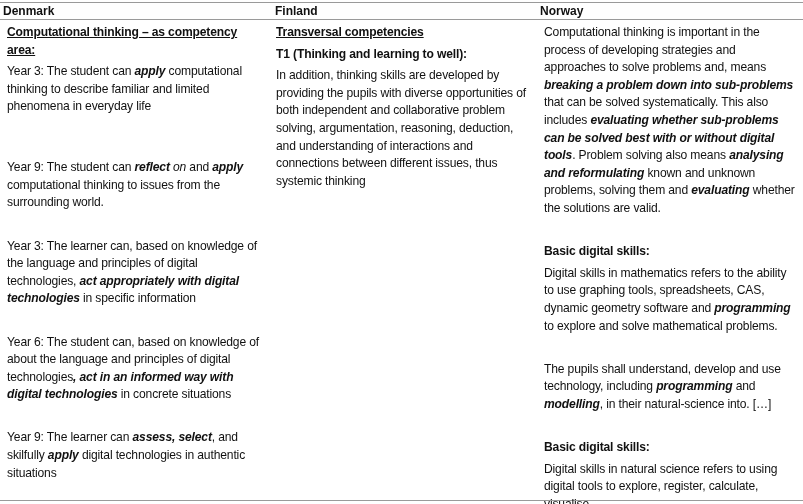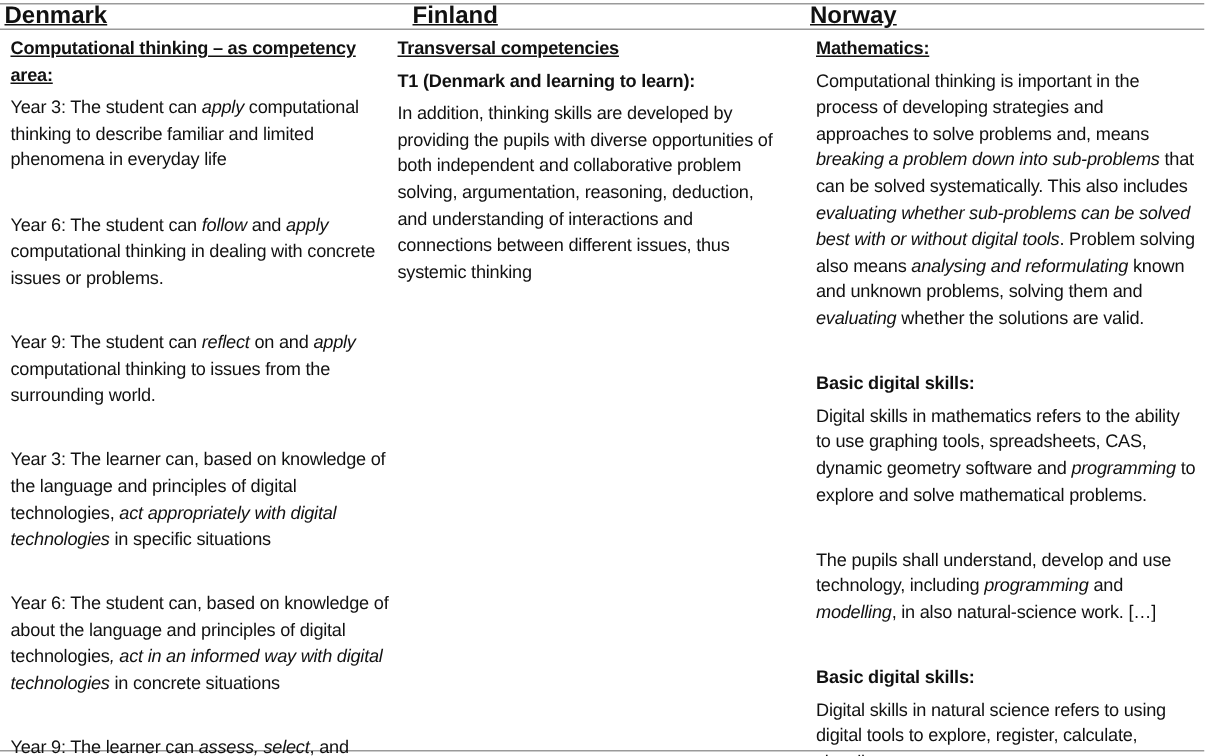--- a/index.html
+++ b/index.html
@@ -2,69 +2,67 @@
 <html><head>
 <meta charset="utf-8">
 <style>
   html, body { margin: 0; padding: 0; background: #ffffff; }
   body { width: 803px; height: 504px; overflow: hidden; position: relative;
          font-family: "Liberation Sans", sans-serif; color: #111; }
   .table { position: absolute; left: 0; top: 2px; width: 803px; height: 499px;
            border-top: 1.5px solid #9a9a9a; border-bottom: 1.5px solid #9a9a9a; box-sizing: border-box; }
   .header-row { position: absolute; left: 0; top: 0; width: 803px; height: 16px;
                 border-bottom: 1px solid #9a9a9a; }
-  .hcell { position: absolute; top: 1px; font-size: 16px; font-weight: bold; line-height: 14px; text-decoration: underline; }
+  .hcell { position: absolute; top: 1px; font-size: 12px; font-weight: bold; line-height: 14px; }
   .col { position: absolute; top: 17px; font-size: 12.1px; line-height: 17.6px; letter-spacing: -0.15px; }
   .col p { margin: 4px; }
   .gap { height: 17.6px; }
   .u { text-decoration: underline; font-weight: bold; }
   .b { font-weight: bold; }
-  .bi { font-weight: normal; font-style: italic; }
-  .i { }
+  .bi { font-weight: bold; font-style: italic; }
+  .i { font-style: italic; }
   #c1 { left: 3px; width: 262px; }
-  #c2 { left: 261px; width: 262px; }
+  #c2 { left: 272px; width: 262px; }
   #c3 { left: 540px; width: 262px; }
 </style>
 </head>
 <body>
 
 <div class="table">
   <div class="header-row">
     <span class="hcell" style="left:3px">Denmark</span>
     <span class="hcell" style="left:275px">Finland</span>
     <span class="hcell" style="left:540px">Norway</span>
   </div>
 
   <div class="col" id="c1">
     <p class="u">Computational thinking – as competency area:</p>
     <p><span>Year 3: The student can </span><span class="bi">apply</span><span> computational thinking to describe familiar and limited phenomena in everyday life</span></p>
     <div class="gap"></div>
-    <p><span>Year 6: The student can </span><span class="bi">follow</span><span> and </span><span class="bi">apply</span><span> computational thinking in dealing with concrete issues or problems.</span></p>
     <div class="gap"></div>
     <p><span>Year 9: The student can </span><span class="bi">reflect</span><span class="i"> on</span><span> and </span><span class="bi">apply</span><span> computational thinking to issues from the surrounding world.</span></p>
     <div class="gap"></div>
-    <p><span>Year 3: The learner can, based on knowledge of the language and principles of digital technologies, </span><span class="bi">act appropriately with digital technologies</span><span> in specific situations</span></p>
+    <p><span>Year 3: The learner can, based on knowledge of the language and principles of digital technologies, </span><span class="bi">act appropriately with digital technologies</span><span> in specific information</span></p>
     <div class="gap"></div>
     <p><span>Year 6: The student can, based on knowledge of about the language and principles of digital technologies</span><span class="bi">, act in an informed way with digital technologies</span><span> in concrete situations</span></p>
     <div class="gap"></div>
     <p><span>Year 9: The learner can </span><span class="bi">assess, select</span><span>, and skilfully </span><span class="bi">apply</span><span> digital technologies in authentic situations</span></p>
   </div>
 
   <div class="col" id="c2">
     <p class="u">Transversal competencies</p>
-    <p class="b">T1 (Denmark and learning to learn):</p>
+    <p class="b">T1 (Thinking and learning to well):</p>
     <p>In addition, thinking skills are developed by providing the pupils with diverse opportunities of both independent and collaborative problem solving, argumentation, reasoning, deduction, and understanding of interactions and connections between different issues, thus systemic thinking</p>
     <div class="gap"></div>
   </div>
 
   <div class="col" id="c3">
-    <p class="u">Mathematics:</p>
     <p><span>Computational thinking is important in the process of developing strategies and approaches to solve problems and, means </span><span class="bi">breaking a problem down into sub-problems</span><span> that can be solved systematically. This also includes </span><span class="bi">evaluating whether sub-problems can be solved best with or without digital tools</span><span>. Problem solving also means </span><span class="bi">analysing and reformulating</span><span> known and unknown problems, solving them and </span><span class="bi">evaluating</span><span> whether the solutions are valid.</span></p>
     <div class="gap"></div>
     <p class="b">Basic digital skills:</p>
     <p><span>Digital skills in mathematics refers to the ability to use graphing tools, spreadsheets, CAS, dynamic geometry software and </span><span class="bi">programming</span><span> to explore and solve mathematical problems.</span></p>
     <div class="gap"></div>
-    <p><span>The pupils shall understand, develop and use technology, including </span><span class="bi">programming</span><span> and </span><span class="bi">modelling</span><span>, in also natural-science work. […]</span></p>
+    <p><span>The pupils shall understand, develop and use technology, including </span><span class="bi">programming</span><span> and </span><span class="bi">modelling</span><span>, in their natural-science into. […]</span></p>
     <div class="gap"></div>
     <p class="b">Basic digital skills:</p>
     <p><span>Digital skills in natural science refers to using digital tools to explore, register, calculate, visualise, </span></p>
   </div>
 </div>
 
 </body></html>

